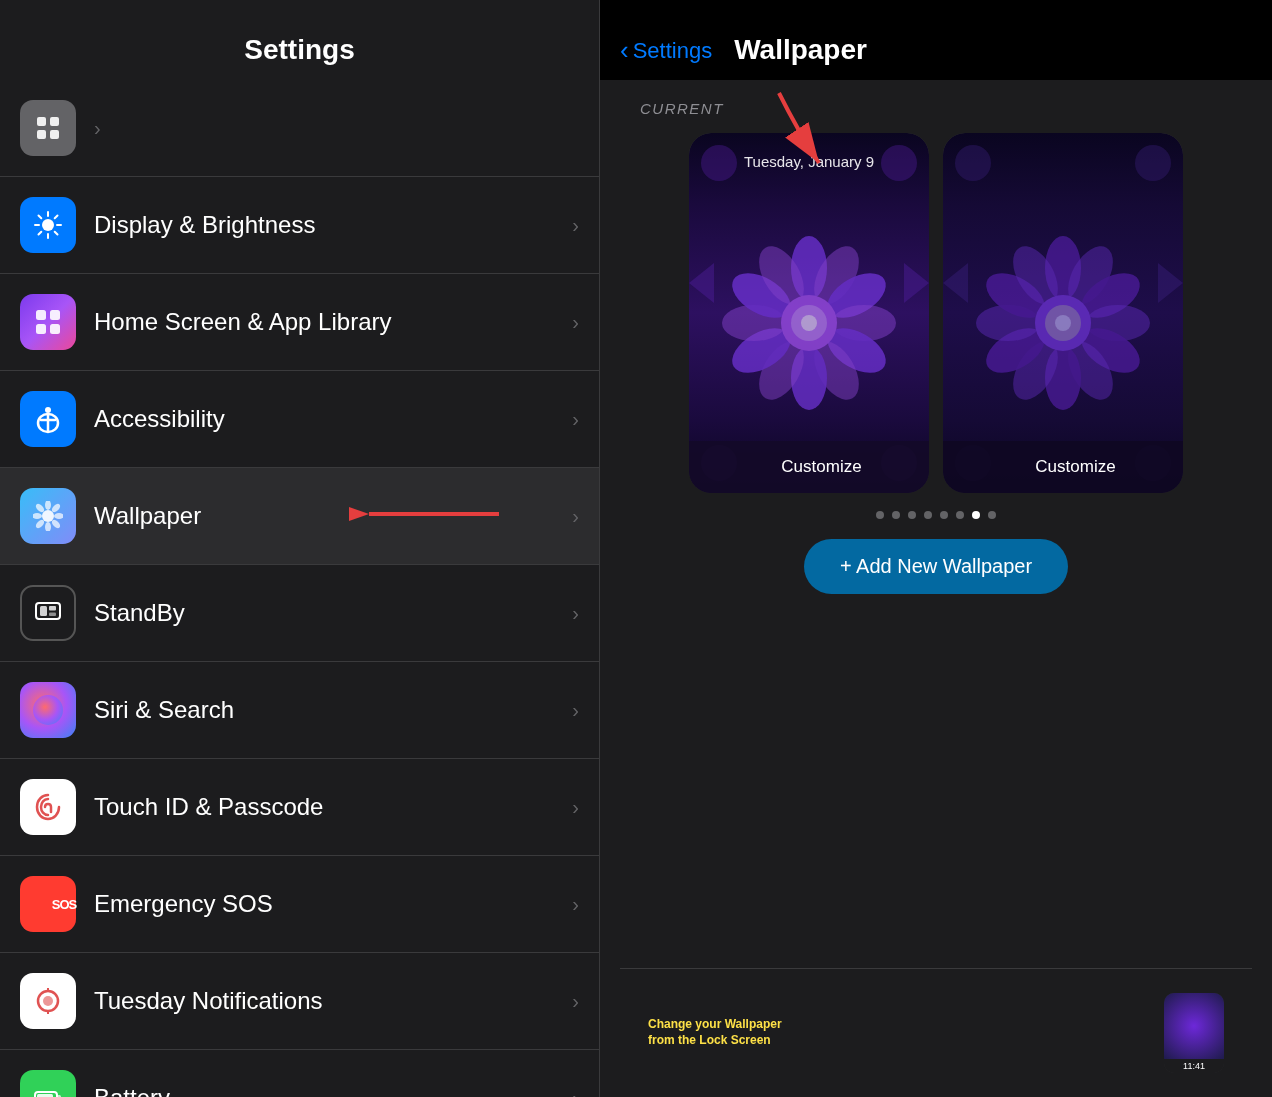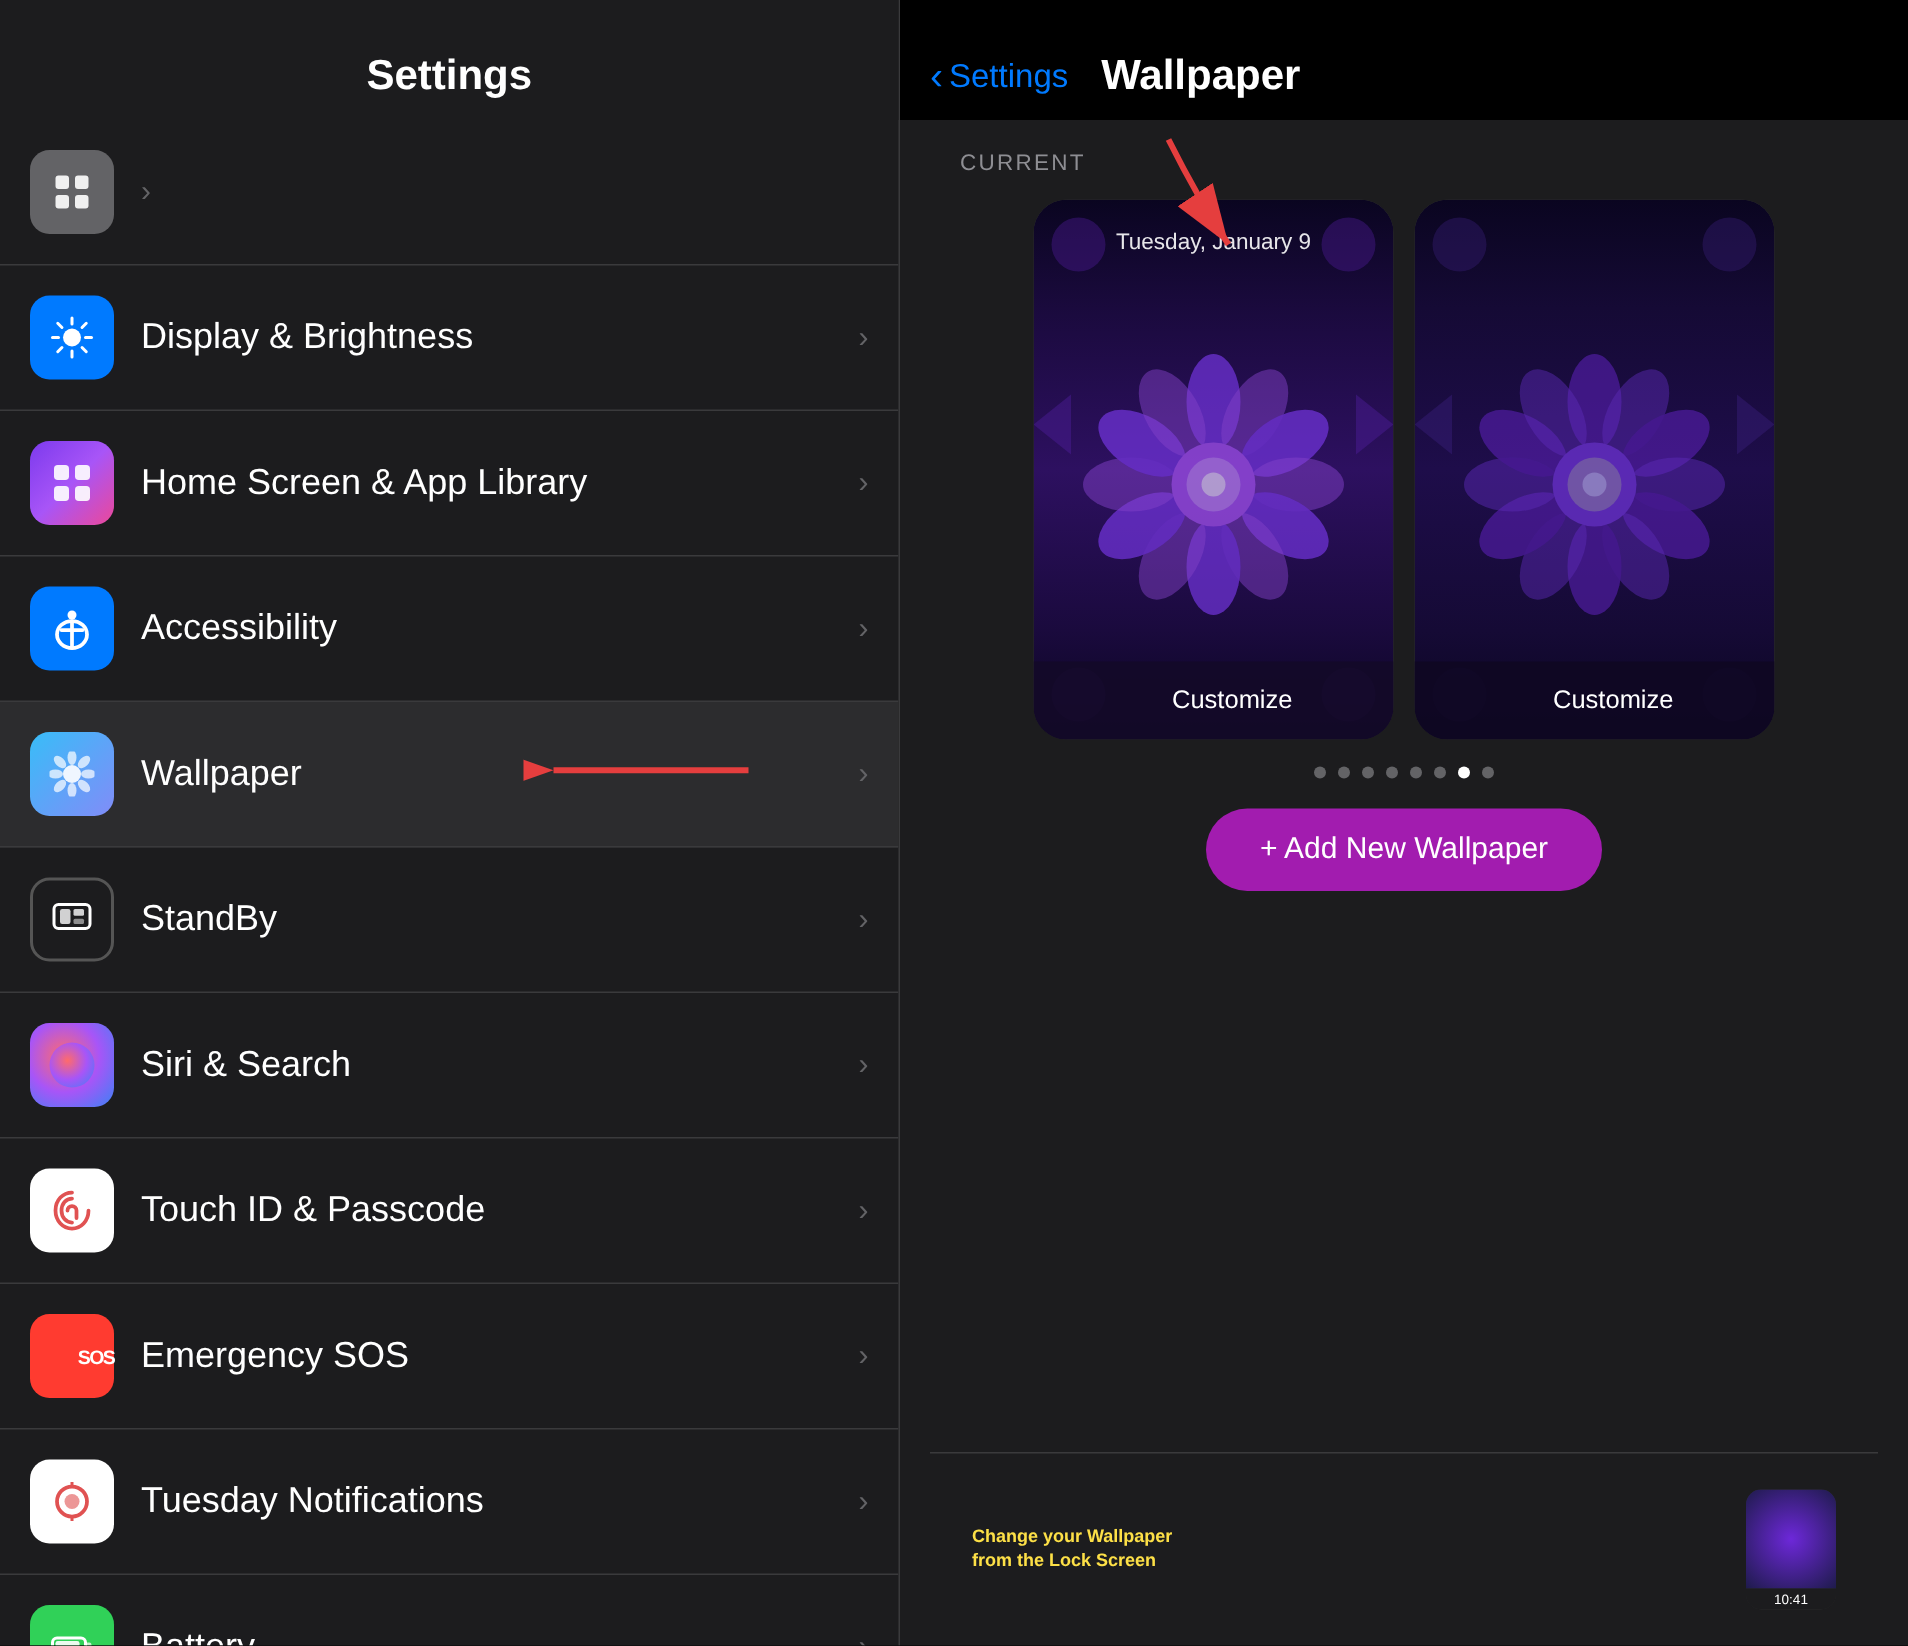--- a/index.html
+++ b/index.html
@@ -130,20 +130,21 @@
     }
 
     .current-label {
       font-size: 15px;
       font-weight: 500;
       color: #8e8e93;
       letter-spacing: 1.5px;
       margin-bottom: 16px;
       align-self: flex-start;
       margin-left: 20px;
+      font-style: italic;
     }
 
     .wallpaper-previews {
       display: flex;
       gap: 14px;
       justify-content: center;
       align-items: flex-start;
       margin-bottom: 18px;
       position: relative;
     }
@@ -209,21 +210,21 @@
       height: 8px;
       border-radius: 50%;
       background: #636366;
     }
 
     .dot.active {
       background: #ffffff;
     }
 
     .add-wallpaper-btn {
-      background: #a21caf;
+      background: #0369a1;
       color: #ffffff;
       font-size: 20px;
       font-weight: 500;
       padding: 16px 36px;
       border-radius: 30px;
       border: none;
       cursor: pointer;
       margin-bottom: 24px;
     }
 
@@ -551,17 +552,17 @@
       </div>
 
     <button class="add-wallpaper-btn">+ Add New Wallpaper</button>
 
     <div class="wallpaper-bottom-section">
       <div class="change-wallpaper-text">
         <div class="change-wallpaper-title">Change your Wallpaper<br>from the Lock Screen</div>
       </div>
       <div class="mini-preview">
         <div class="mini-preview-bg"></div>
-        <div class="mini-preview-time">10:41</div>
+        <div class="mini-preview-time">11:41</div>
       </div>
     </div>
   </div>
 </div>
 
 </body></html>

